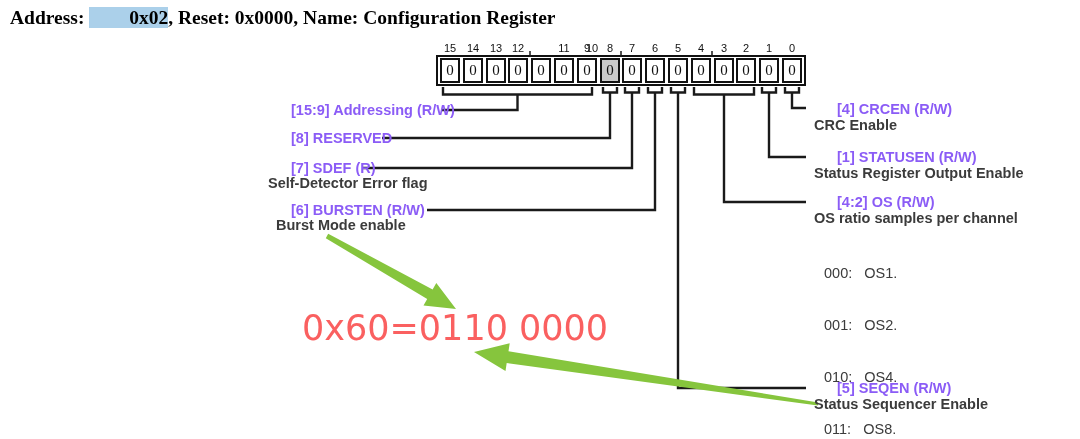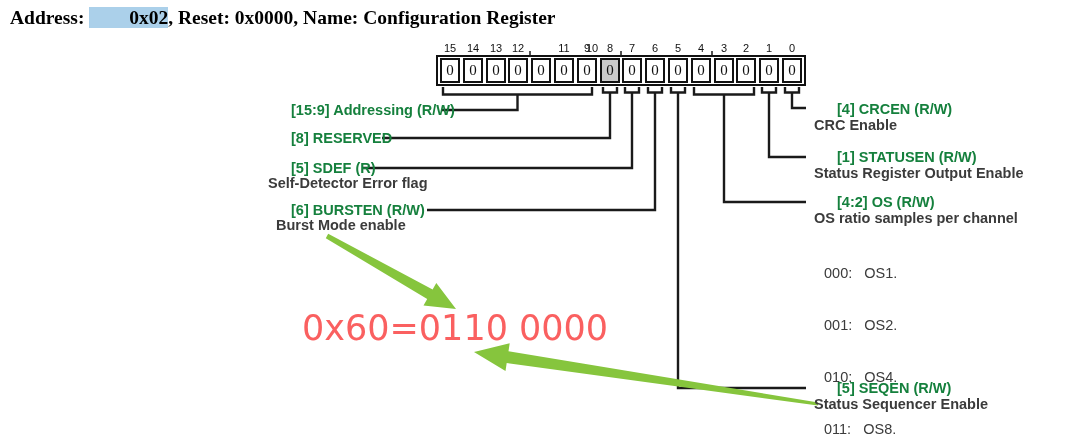--- a/index.html
+++ b/index.html
@@ -24,21 +24,21 @@
   .cell{
     position:absolute;top:58px;width:20px;height:25px;box-sizing:border-box;
     border:2px solid #111;background:#fff;text-align:center;
     font-family:"Liberation Serif",serif;font-size:15px;line-height:20px;color:#111;
   }
   .cell.reserved{background:#cacaca;}
   svg.overlay{position:absolute;left:0;top:0;pointer-events:none;}
   svg.overlay path.wire{stroke:#1a1a1a;stroke-width:2.4;fill:none;}
   svg.overlay path.tick{stroke:#1a1a1a;stroke-width:1.5;fill:none;}
   .lbl{
-    position:absolute;font-weight:700;font-size:14.5px;color:#15803d;
+    position:absolute;font-weight:700;font-size:14.5px;color:#8b5cf6;
     white-space:nowrap;line-height:15px;padding-left:23px;
   }
   .sub{
     position:absolute;font-weight:700;font-size:14.5px;color:#3b3b3b;
     white-space:nowrap;line-height:15px;
   }
   .oslist{
     position:absolute;left:824px;top:230px;
     font-size:14.5px;color:#3b3b3b;line-height:17.4px;white-space:pre;
   }
@@ -115,21 +115,21 @@
 
   <path class="wire" d="M785,87 V92.5 H799 V87"></path>
   <path class="wire" d="M792,92.5 V108 H806"></path>
 
   <polygon points="325.8,238.2 328.2,233.8 432.6,289.4 436.3,282.9 456,309 423.5,305.5 427.2,299" fill="#86c53d"></polygon>
   <polygon points="818.2,402.5 817.8,405.5 506.7,363 505.5,371 474,352 509.7,343.3 508.5,351.2" fill="#86c53d"></polygon>
 </svg>
 
 <div class="lbl" style="left:268px;top:103px">[15:9] Addressing (R/W)</div>
 <div class="lbl" style="left:268px;top:131px">[8] RESERVED</div>
-<div class="lbl" style="left:268px;top:161px">[5] SDEF (R)</div>
+<div class="lbl" style="left:268px;top:161px">[7] SDEF (R)</div>
 <div class="sub" style="left:268px;top:176px">Self-Detector Error flag</div>
 <div class="lbl" style="left:268px;top:203px">[6] BURSTEN (R/W)</div>
 <div class="sub" style="left:276px;top:218px">Burst Mode enable</div>
 
 <div class="lbl" style="left:814px;top:102px">[4] CRCEN (R/W)</div>
 <div class="sub" style="left:814px;top:118px">CRC Enable</div>
 <div class="lbl" style="left:814px;top:150px">[1] STATUSEN (R/W)</div>
 <div class="sub" style="left:814px;top:166px">Status Register Output Enable</div>
 <div class="lbl" style="left:814px;top:195px">[4:2] OS (R/W)</div>
 <div class="sub" style="left:814px;top:211px">OS ratio  samples per channel</div>

